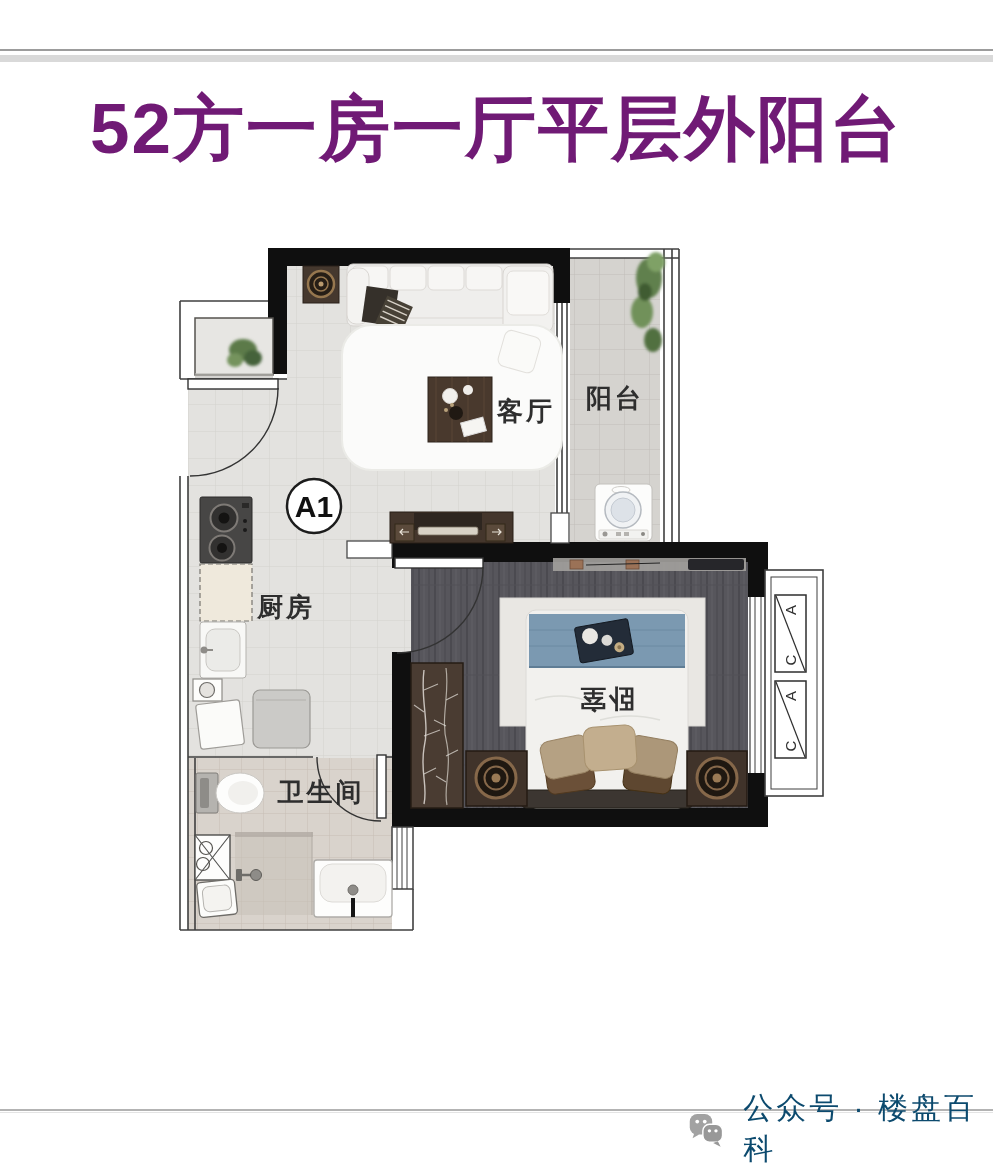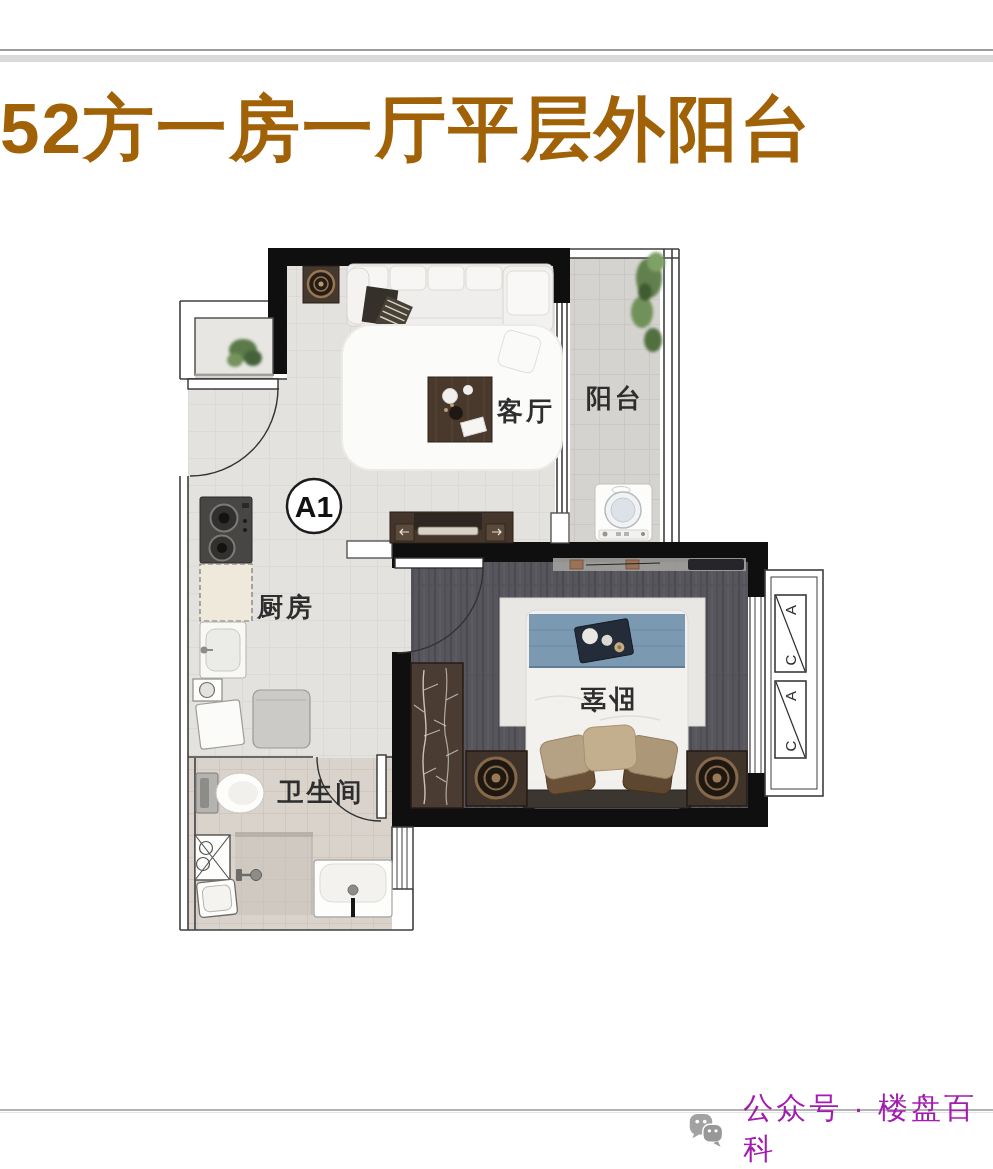--- a/index.html
+++ b/index.html
@@ -1,27 +1,27 @@
 <!DOCTYPE html>
 <html><head>
 <meta charset="utf-8">
 <style>
   html,body{margin:0;padding:0;background:#ffffff;}
   #page{position:relative;width:993px;height:1169px;background:#fff;overflow:hidden;
         font-family:"Liberation Sans", sans-serif;}
   .topline1{position:absolute;left:0;top:49px;width:993px;height:2px;background:#9c9c9c;}
   .topline2{position:absolute;left:0;top:55px;width:993px;height:7px;background:#d9d9d9;}
   .title{position:absolute;left:0;top:86px;width:993px;height:86px;line-height:86px;
-         font-size:71px;font-weight:900;color:#a16207;letter-spacing:2px;
+         text-align:center;font-size:71px;font-weight:900;color:#701a75;letter-spacing:2px;
          font-family:"Liberation Sans", sans-serif;}
   #plansvg{position:absolute;left:0;top:0;}
   .footline1{position:absolute;left:0;top:1109px;width:993px;height:2px;background:#b3b3b3;}
   .footline2{position:absolute;left:0;top:1112px;width:993px;height:1px;background:#e4e4e4;}
   .footer{position:absolute;left:686px;top:1108px;height:42px;display:flex;align-items:center;}
-  .footer-text{font-size:30px;color:#a21caf;letter-spacing:3px;margin-left:16px;
+  .footer-text{font-size:30px;color:#0c4a6e;letter-spacing:3px;margin-left:16px;
                font-family:"Liberation Sans", sans-serif;}
   svg text{font-family:"Liberation Sans", sans-serif;}
   .w{stroke:#3f3f3f;stroke-width:1.6;fill:none;}
   .lbl{font-size:26px;font-weight:700;fill:#2e2e2e;letter-spacing:3px;}
 </style>
 </head>
 <body>
 
 <div id="page">
 

